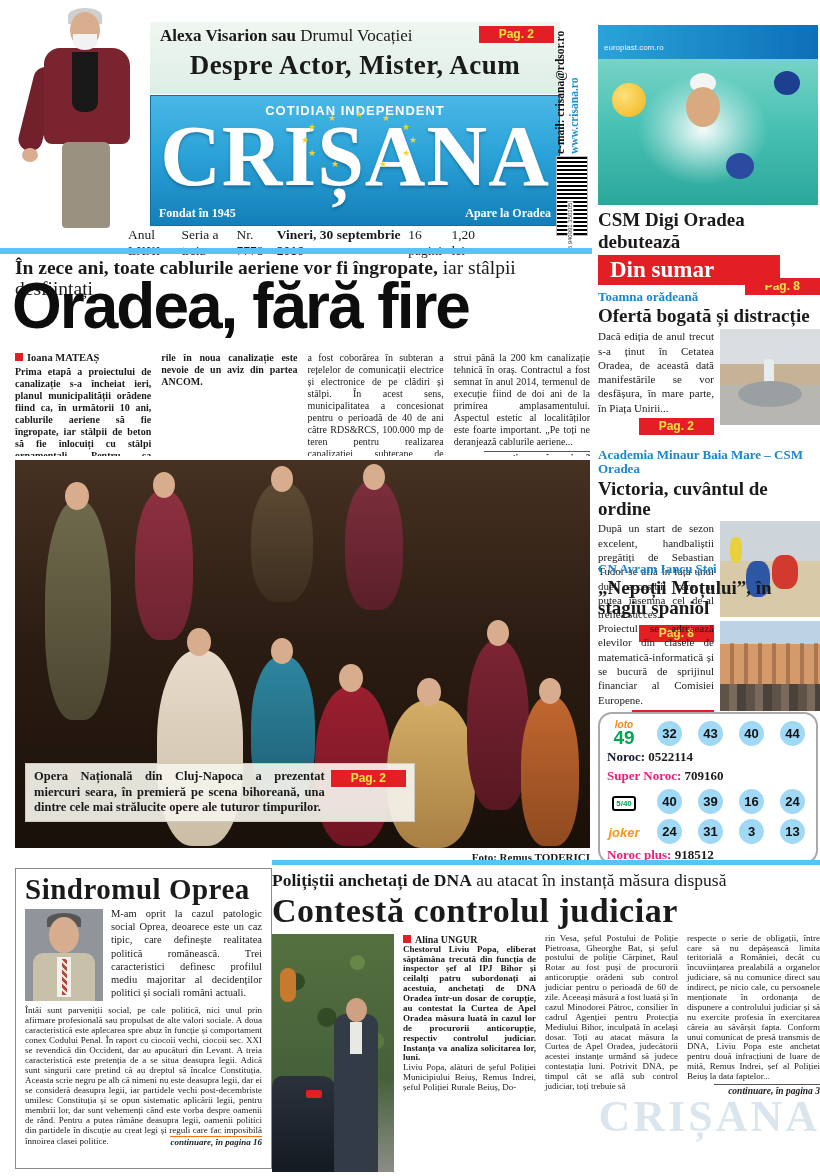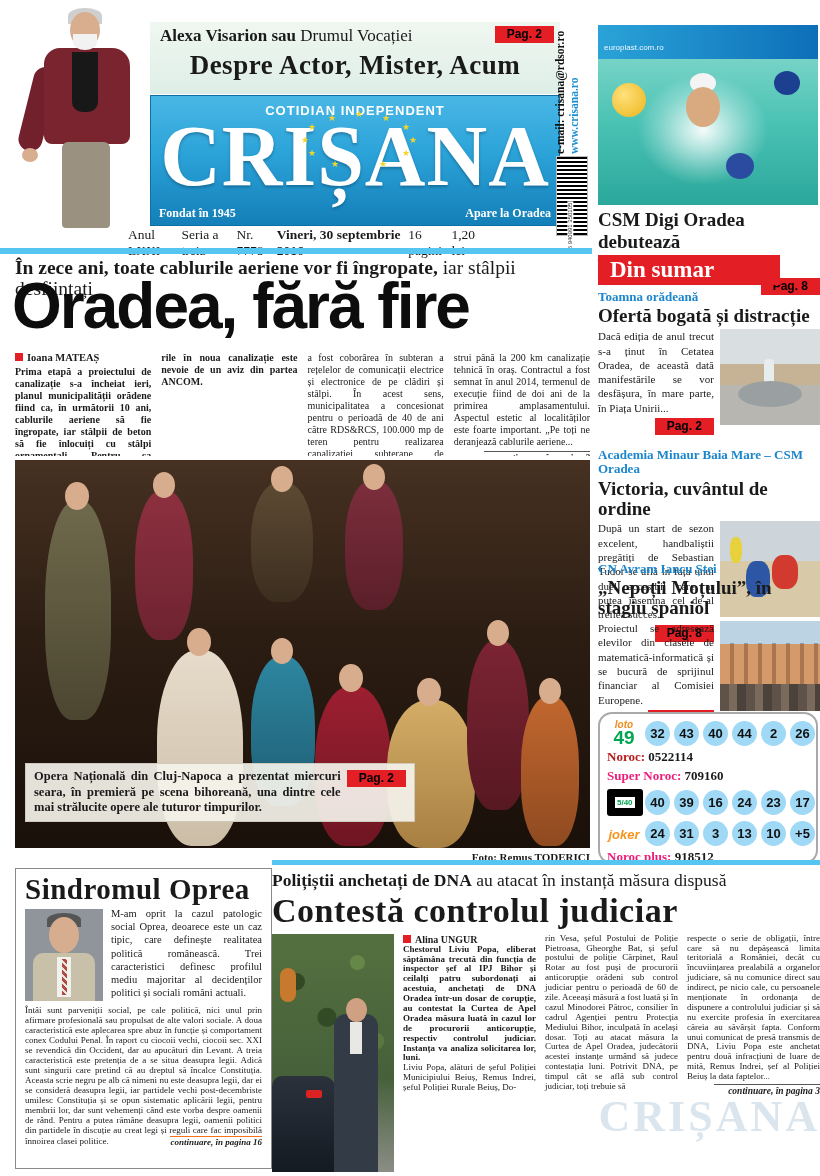--- a/index.html
+++ b/index.html
@@ -1,21 +1,21 @@
 <!DOCTYPE html>
 <html><head>
 <meta charset="utf-8">
 <style>
   html,body{margin:0;padding:0;background:#e8e8e8;}
   .page{position:relative;width:820px;height:1176px;background:#fff;overflow:hidden;
         font-family:"Liberation Serif", serif;color:#1a1a1a;}
   .abs{position:absolute;}
   .b{font-weight:bold;}
-  .badge{display:inline-block;background:#e31e24;color:#000000;font-family:"Liberation Sans",sans-serif;
-         font-weight:bold;font-size:12px;padding:1px 12px;line-height:15px;}
+  .badge{display:inline-block;background:#e31e24;color:#fde047;font-family:"Liberation Sans",sans-serif;
+         font-weight:bold;font-size:12px;padding:1px 20px;line-height:15px;}
   .rsq{display:inline-block;width:8px;height:8px;background:#e31e24;margin-right:4px;}
   .just{text-align:justify;}
   .cyan{background:#55c6f2;}
 
   
   .man{left:16px;top:6px;width:134px;height:230px;}
   .mp-head{position:absolute;left:54px;top:6px;width:30px;height:36px;border-radius:50%;background:#d8ae8e;}
   .mp-hair{position:absolute;left:52px;top:2px;width:34px;height:16px;border-radius:50% 50% 0 0;background:#cfcfcf;}
   .mp-beard{position:absolute;left:57px;top:28px;width:24px;height:16px;border-radius:0 0 50% 50%;background:#f2f2f2;}
   .mp-jacket{position:absolute;left:28px;top:42px;width:86px;height:96px;border-radius:16px 18px 8px 8px;background:#7a2430;}
@@ -83,29 +83,29 @@
   .ph-hand{height:96px;background:linear-gradient(180deg,#cdd5da 0 42%,#d8c9a8 42% 100%);position:relative;}
   .ph-hand .p1{position:absolute;left:52px;top:34px;width:26px;height:34px;border-radius:40%;background:#d33a2f;}
   .ph-hand .p2{position:absolute;left:26px;top:40px;width:24px;height:36px;border-radius:40%;background:#2d56a5;}
   .ph-hand .p3{position:absolute;left:10px;top:16px;width:12px;height:26px;border-radius:40%;background:#e8d23c;}
   .ph-group{height:90px;background:linear-gradient(180deg,#bcd3e4 0 26%,#d59a6a 26% 72%,#9c9c98 72% 100%);position:relative;overflow:hidden;}
   .ph-group .win{position:absolute;left:0;top:24%;width:100%;height:46%;background:repeating-linear-gradient(90deg,transparent 0 10px,rgba(90,50,30,.35) 10px 14px);}
   .ph-group .crowd{position:absolute;bottom:0;left:0;width:100%;height:30%;background:repeating-linear-gradient(90deg,#5f5248 0 9px,#7a6a5c 9px 17px,#4c423c 17px 26px);}
 
   
   .lottery{left:598px;top:712px;width:220px;height:152px;border:2px solid #a9a9a9;border-radius:14px;background:#fff;box-sizing:border-box;padding:5px 7px;font-family:"Liberation Sans",sans-serif;}
-  .lot-row{display:flex;align-items:center;gap:4px;margin-top:2px;}
+  .lot-row{display:flex;align-items:center;gap:16px;margin-top:2px;}
   .lot-logo{width:34px;flex:none;text-align:center;}
   .loto-top{display:block;color:#f08a1d;font-size:10px;font-weight:bold;font-style:italic;line-height:8px;}
   .loto-num{display:block;color:#00a651;font-size:19px;font-weight:bold;line-height:17px;}
-  .l540{display:inline-block;border:8px solid #000000;color:#00a651;font-size:8px;font-weight:bold;padding:1px 2px;border-radius:3px;}
+  .l540{display:inline-block;border:2px solid #000000;color:#00a651;font-size:8px;font-weight:bold;padding:1px 2px;border-radius:3px;}
   .jok{color:#f7941d;font-size:13px;font-weight:bold;font-style:italic;}
   .num{width:25px;height:25px;border-radius:50%;background:#9fd9f6;color:#111;font-weight:bold;font-size:13px;display:inline-flex;align-items:center;justify-content:center;flex:none;}
   .lot-line{font-family:"Liberation Serif",serif;font-size:13px;font-weight:bold;margin-top:3px;}
-  .lbl-red{color:#b91c1c;}
+  .lbl-red{color:#0f172a;}
   .lbl-mag{color:#ec1e79;}
 
   
   .ma-kicker{left:15px;top:257px;width:575px;font-size:19.5px;line-height:1.1;}
   .ma-headline{left:12px;top:274px;width:580px;font-family:"Liberation Sans",sans-serif;font-weight:bold;
      font-size:64px;line-height:1.02;letter-spacing:-2px;color:#0d0d0d;transform:scaleY(1.02);}
   .ma-cols{left:15px;top:352px;width:575px;height:104px;display:flex;gap:10px;overflow:hidden;justify-content:flex-end;}
   .ma-cols .col{flex:1;font-size:10px;line-height:1.2;}
   .byline{font-weight:bold;font-size:10.5px;margin-bottom:1px;}
   .cont{display:block;text-align:right;font-style:italic;font-weight:bold;font-size:9.5px;margin-top:3px;border-top:1px solid #555;padding-top:1px;width:78%;margin-left:22%;}

